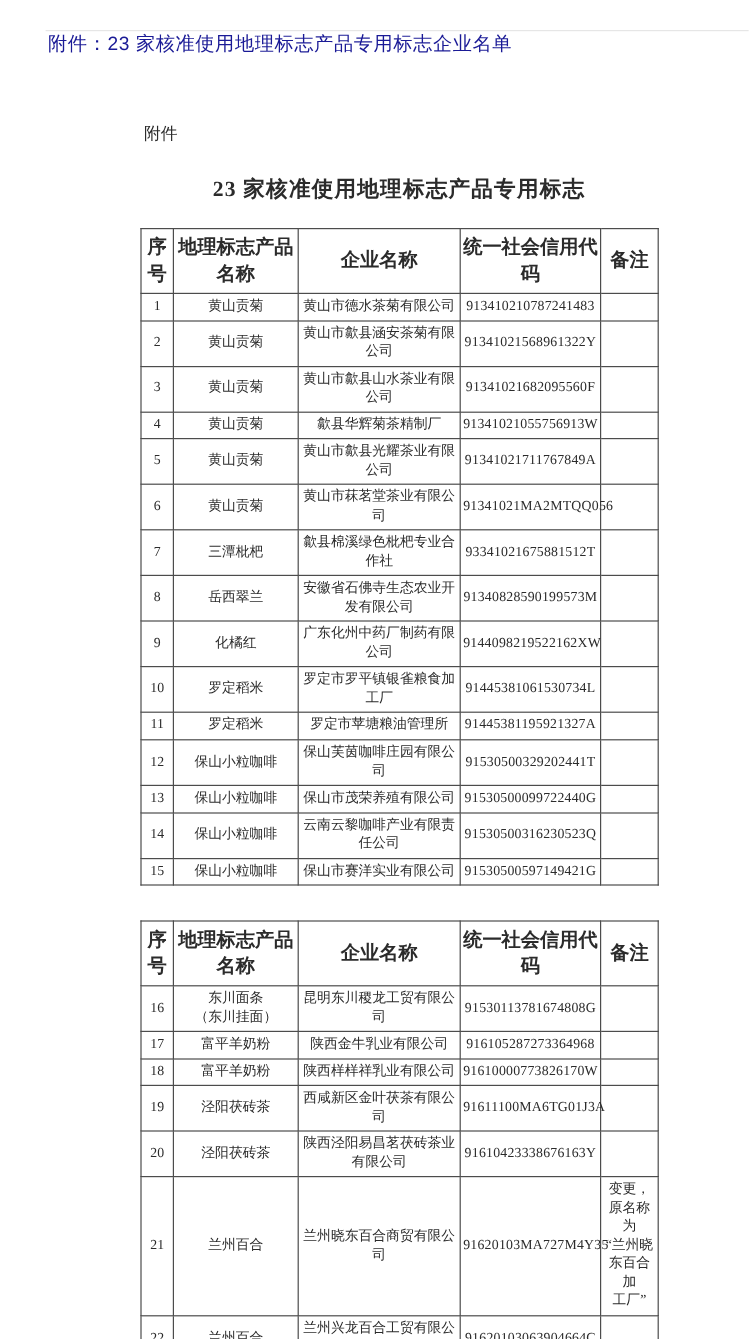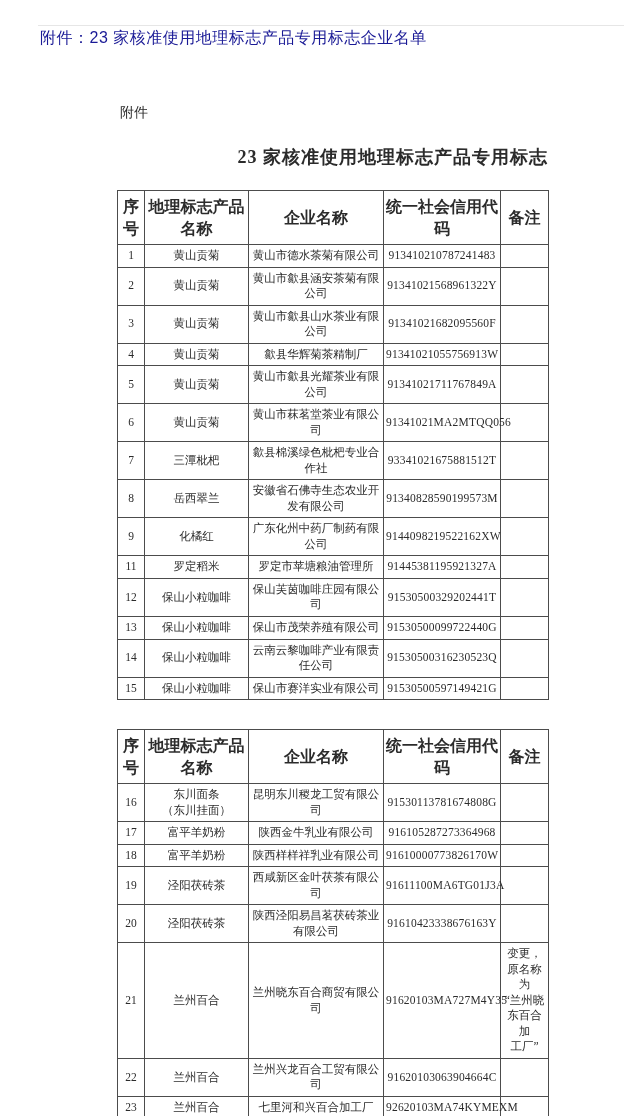--- a/index.html
+++ b/index.html
@@ -32,21 +32,21 @@
     line-height: 20px;
   }
   .attachment {
     margin: 56px 0 0 120px;
     font-size: 14px;
     line-height: 18px;
   }
   .title-block {
     width: 431px;
     margin: 20px 0 0 117px;
-    text-align: right;
+    text-align: center;
     font-size: 18px;
     font-weight: bold;
     line-height: 31px;
     letter-spacing: 1px;
   }
   .gi-table {
     border-collapse: collapse;
     table-layout: fixed;
     width: 431px;
     margin-left: 117px;
@@ -170,20 +170,27 @@
         <td class="c-remark"></td>
       </tr>
       <tr>
         <td class="c-no">9</td>
         <td class="c-product">化橘红</td>
         <td class="c-company">广东化州中药厂制药有限公司</td>
         <td class="c-code">9144098219522162XW</td>
         <td class="c-remark"></td>
       </tr>
       <tr>
+        <td class="c-no">10</td>
+        <td class="c-product">罗定稻米</td>
+        <td class="c-company">罗定市罗平镇银雀粮食加工厂</td>
+        <td class="c-code">91445381061530734L</td>
+        <td class="c-remark"></td>
+      </tr>
+      <tr>
         <td class="c-no">11</td>
         <td class="c-product">罗定稻米</td>
         <td class="c-company">罗定市苹塘粮油管理所</td>
         <td class="c-code">91445381195921327A</td>
         <td class="c-remark"></td>
       </tr>
       <tr>
         <td class="c-no">12</td>
         <td class="c-product">保山小粒咖啡</td>
         <td class="c-company">保山芙茵咖啡庄园有限公司</td>

